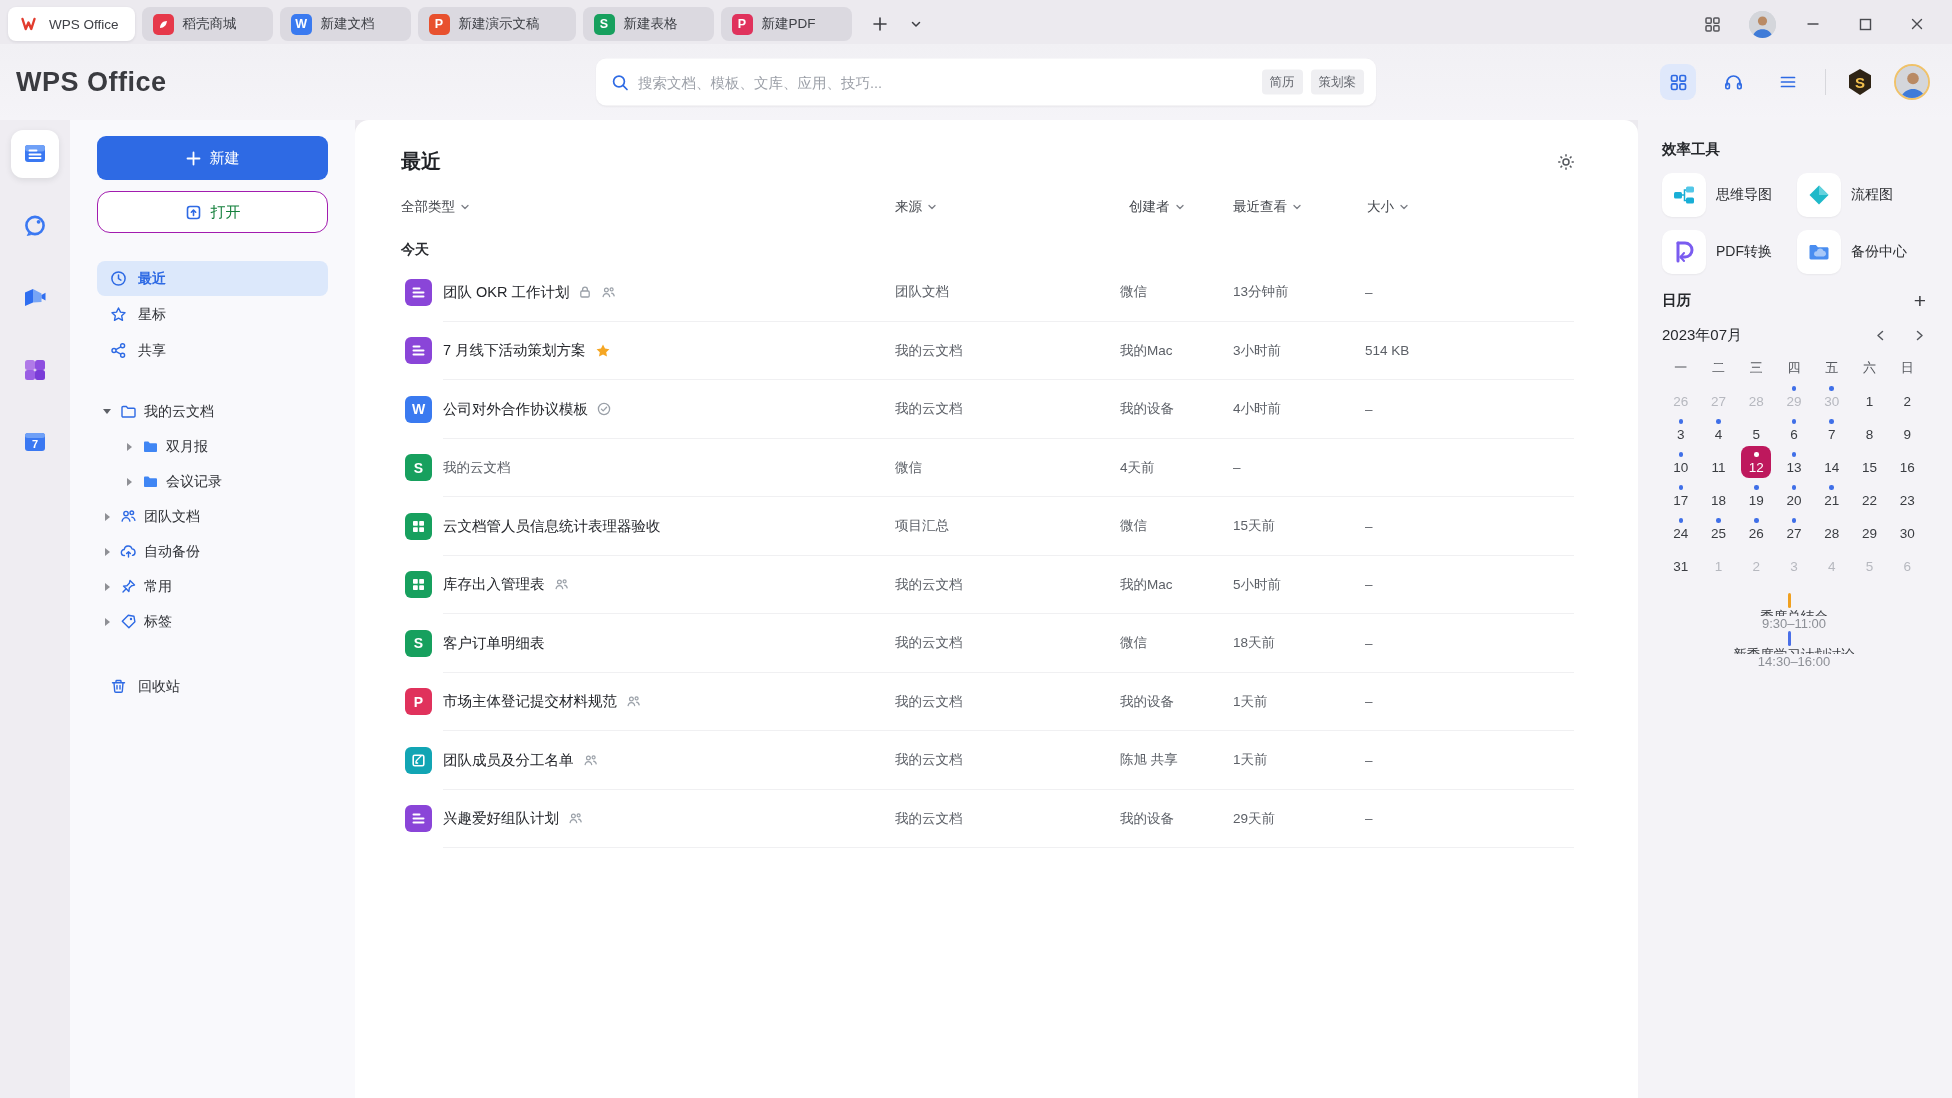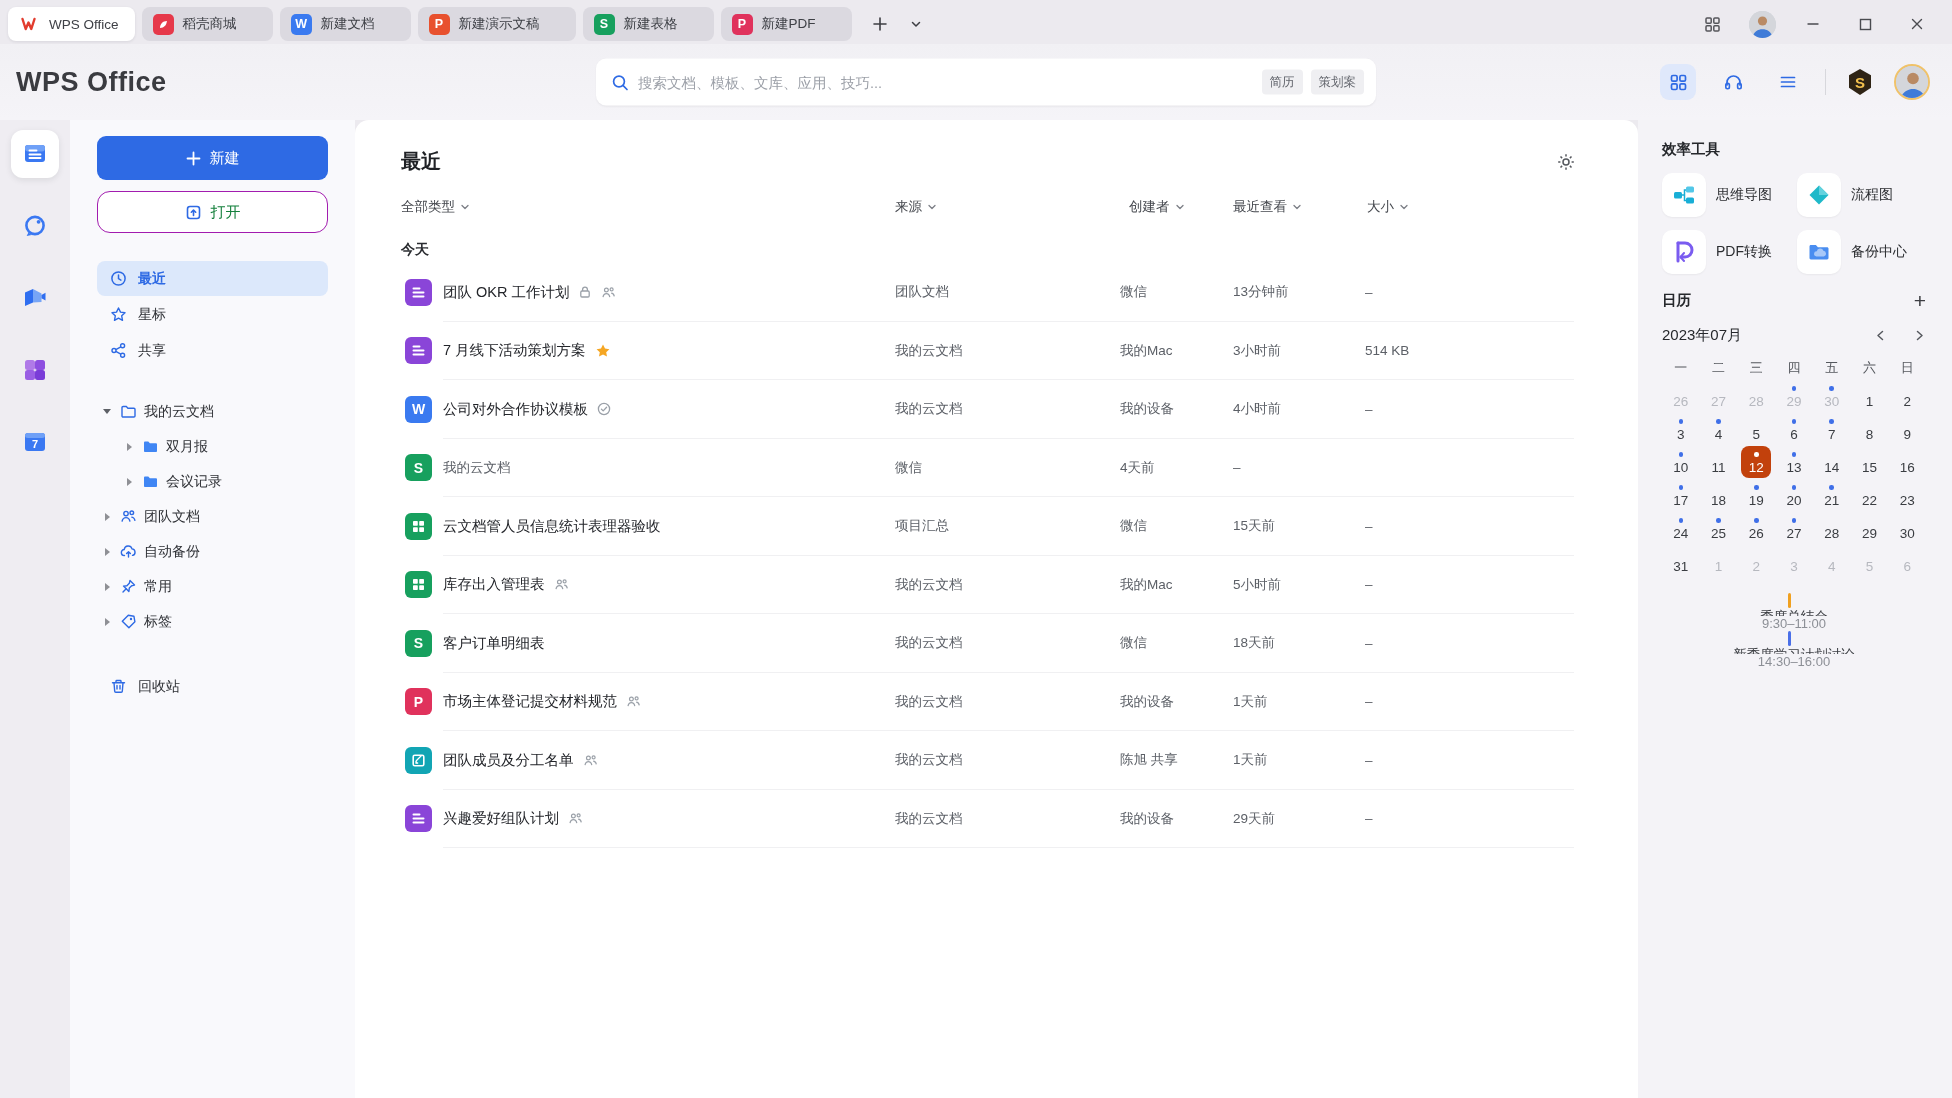--- a/index.html
+++ b/index.html
@@ -84,21 +84,21 @@
   .cal-month { display:flex; align-items:center; margin-top:15px; font-size:15px; color:#26282c; }
   .cal-nav { margin-left:auto; display:flex; gap:26px; color:#55585e; }
   .cal-nav span { cursor:pointer; display:flex; }
   .weekdays { display:grid; grid-template-columns:repeat(7,1fr); margin-top:14px; font-size:13px; color:#55585e; text-align:center; }
   .cal-grid { display:grid; grid-template-columns:repeat(7,1fr); margin-top:2px; }
   .day { height:33px; display:flex; align-items:center; justify-content:center; cursor:pointer; }
   .daybox { width:30px; height:32px; border-radius:8px; display:flex; flex-direction:column; align-items:center; justify-content:flex-end; padding-bottom:3px; font-size:13.5px; color:#3a3d42; }
   .daydot { width:4.5px; height:4.5px; border-radius:50%; margin-bottom:3px; background:transparent; }
   .daydot.on { background:#3f6fe8; }
   .daybox.muted { color:#b6b8bf; }
-  .daybox.selected { background:#c2410c; color:#fff; }
+  .daybox.selected { background:#be185d; color:#fff; }
   .daybox.selected .daydot { background:#fff; }
   .events { margin-top:16px; }
   .event { display:flex; align-items:center; height:38px;flex-direction:column; }
   .event-bar { width:3.5px; height:15px; border-radius:2px; margin-right:9px; flex:none; }
   .event-name { font-size:13.5px; color:#3a3d42; flex:1; white-space:nowrap; overflow:hidden; }
   .event-time { font-size:13px; color:#8c8f96; white-space:nowrap; }
   svg { display:block; }
 </style>
 </head>
 <body>

